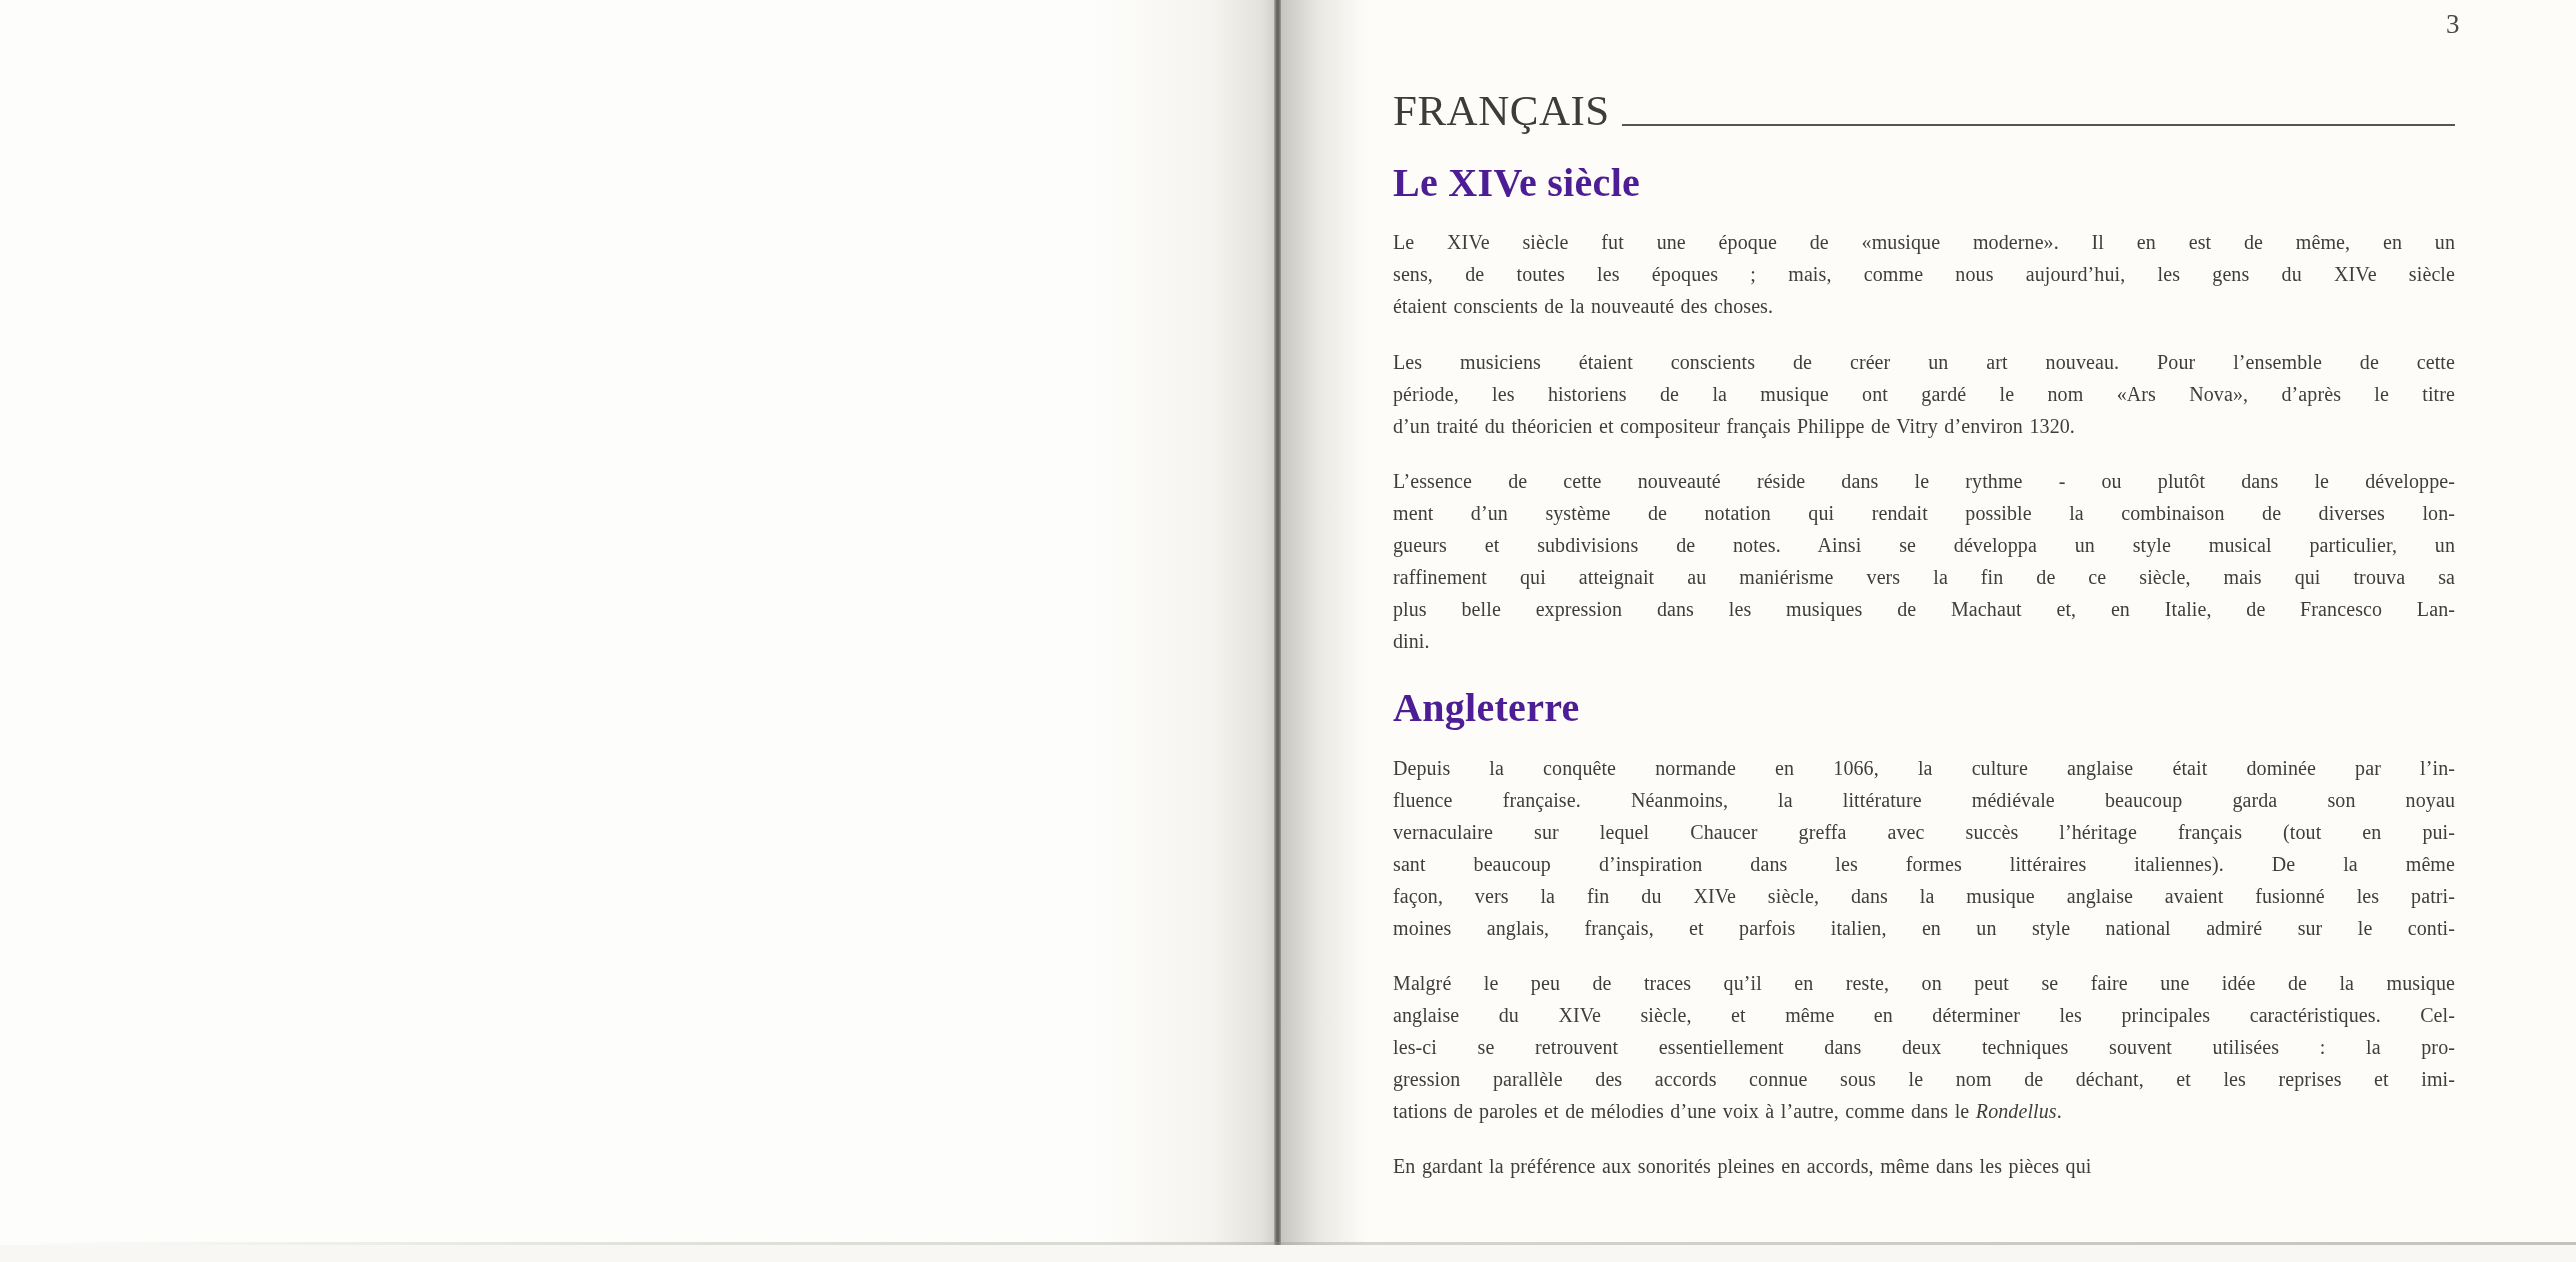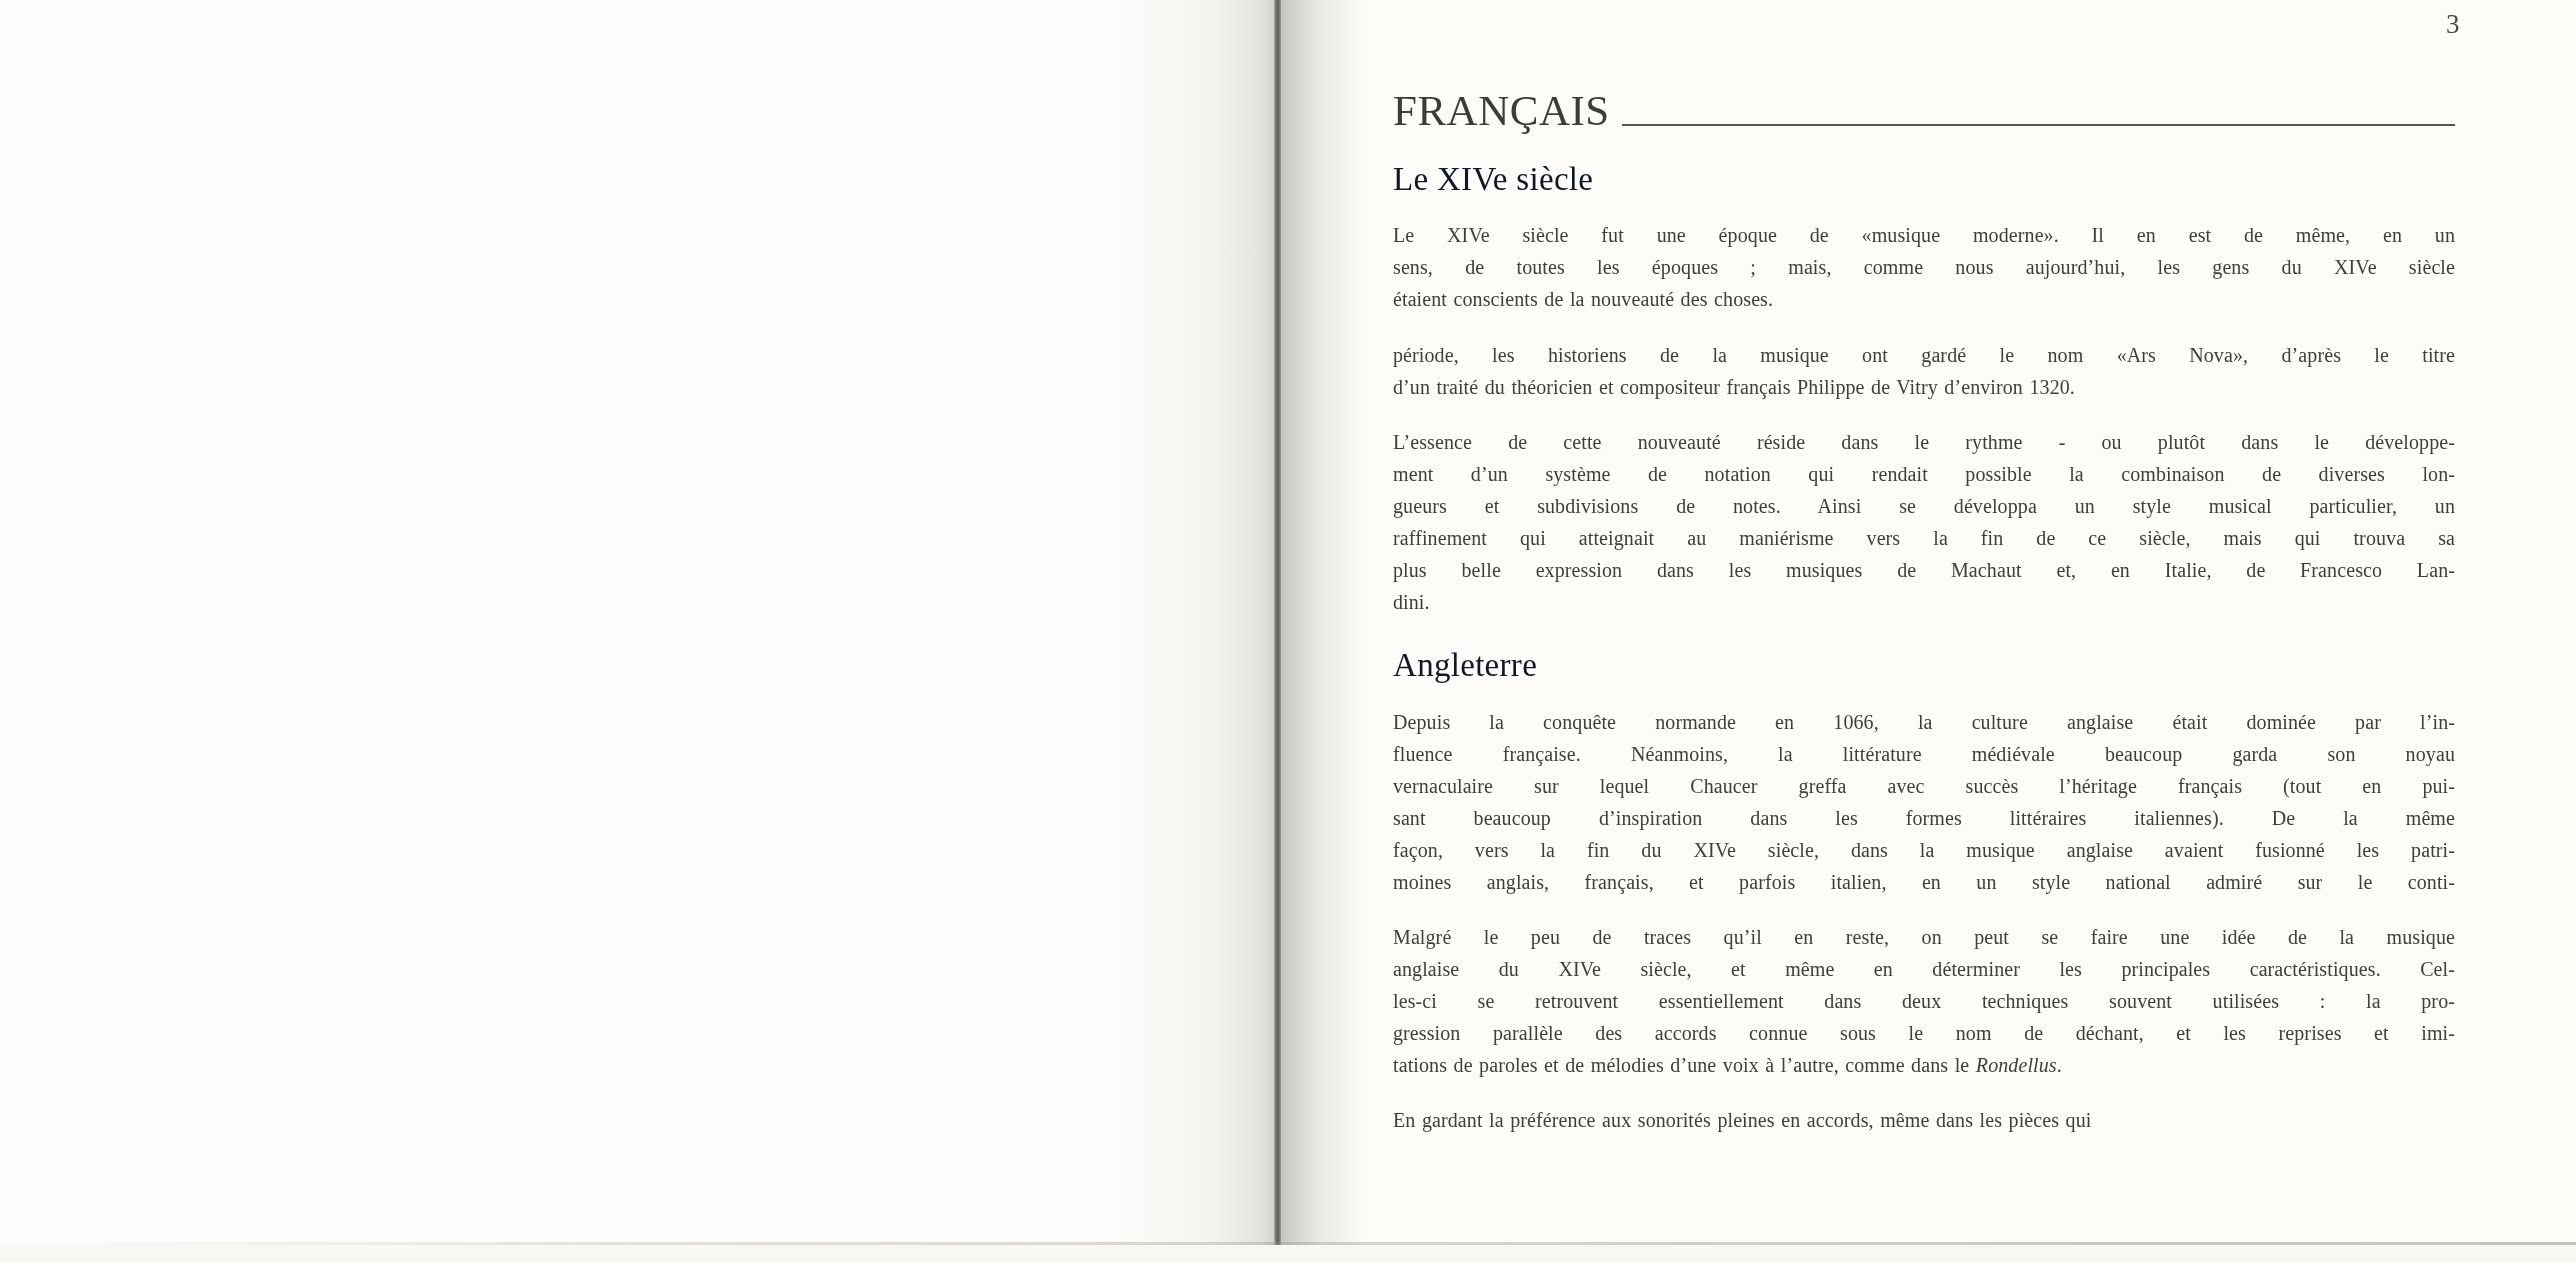--- a/index.html
+++ b/index.html
@@ -39,21 +39,21 @@
   }
   .header-row { display: flex; align-items: flex-end; margin-top: 92px; height: 40px; }
   .lang-label {
     font-size: 43px; line-height: 1; color: #3c3c38; letter-spacing: 0.5px;
     white-space: nowrap;
   }
   .header-rule {
     flex: 1; border-bottom: 2.7px solid #56554f; margin-left: 12.6px; margin-bottom: 6.3px;
   }
   .section-heading {
-    font-size: 33px; font-weight: normal; color: #0f172a;
+    font-size: 40px; font-weight: bold; color: #4c1d95;
     margin: 31px 0 0; line-height: 1; letter-spacing: 0.3px;
   }
   .paragraph { margin: 23.4px 0 0; color: #3e3e3a; }
   .line {
     font-size: 20px; line-height: 32px;
     text-align: justify; text-align-last: justify;
     letter-spacing: 0.1px; word-spacing: 1.4px;
   }
   .line.last { text-align-last: left; }
   .line em { font-style: italic; }
@@ -85,20 +85,21 @@
         <span class="header-rule"></span>
       </div>
       <div>
           <div class="section-heading">Le XIVe siècle</div>
           <div class="paragraph">
             <div class="line">Le XIVe siècle fut une époque de «musique moderne». Il en est de même, en un</div>
             <div class="line">sens, de toutes les époques ; mais, comme nous aujourd’hui, les gens du XIVe siècle</div>
             <div class="line last">étaient conscients de la nouveauté des choses.</div>
           </div>
           <div class="paragraph">
+            <div class="line">Les musiciens étaient conscients de créer un art nouveau. Pour l’ensemble de cette</div>
             <div class="line">période, les historiens de la musique ont gardé le nom «Ars Nova», d’après le titre</div>
             <div class="line last">d’un traité du théoricien et compositeur français Philippe de Vitry d’environ 1320.</div>
           </div>
           <div class="paragraph">
             <div class="line">L’essence de cette nouveauté réside dans le rythme - ou plutôt dans le développe-</div>
             <div class="line">ment d’un système de notation qui rendait possible la combinaison de diverses lon-</div>
             <div class="line">gueurs et subdivisions de notes. Ainsi se développa un style musical particulier, un</div>
             <div class="line">raffinement qui atteignait au maniérisme vers la fin de ce siècle, mais qui trouva sa</div>
             <div class="line">plus belle expression dans les musiques de Machaut et, en Italie, de Francesco Lan-</div>
             <div class="line last">dini.</div>

